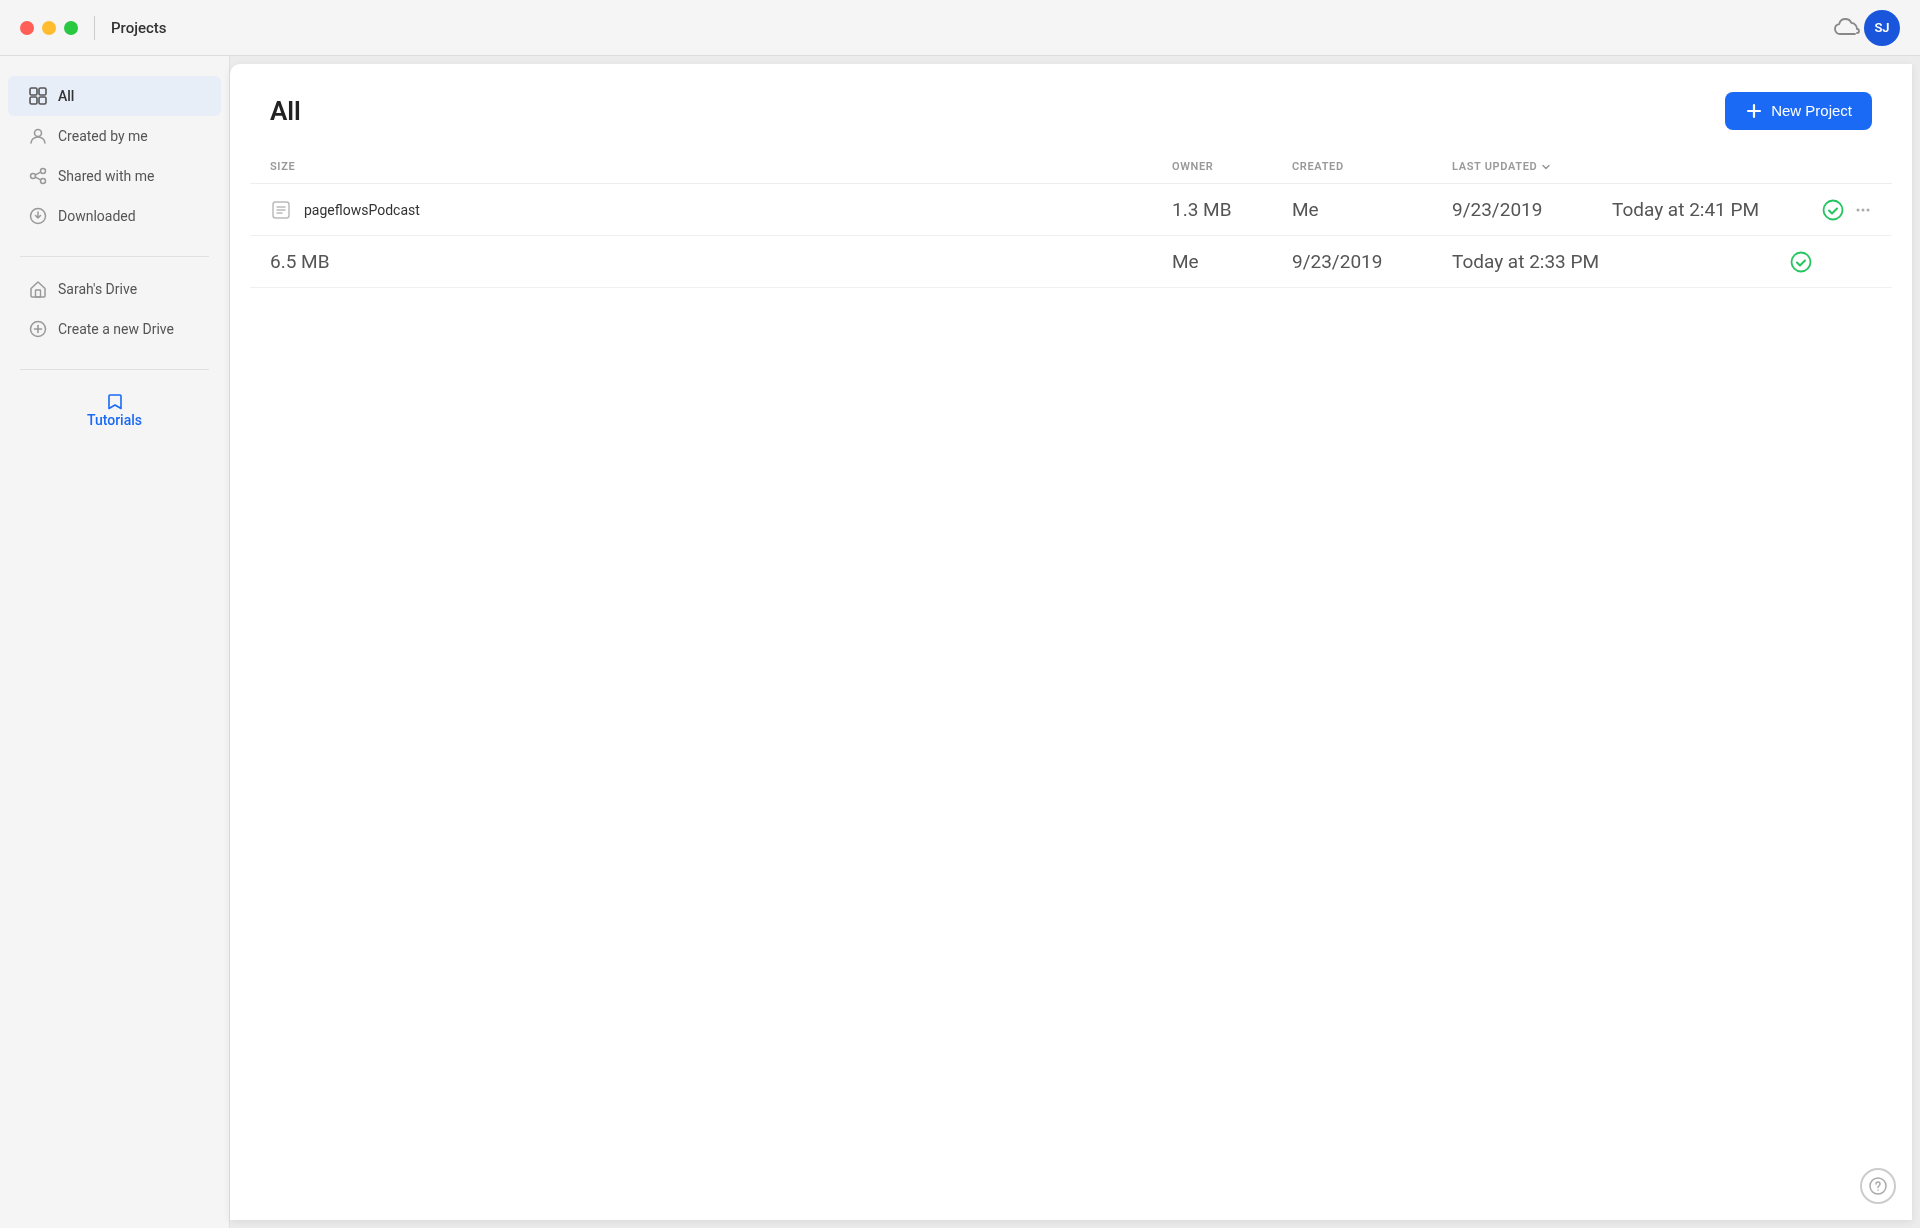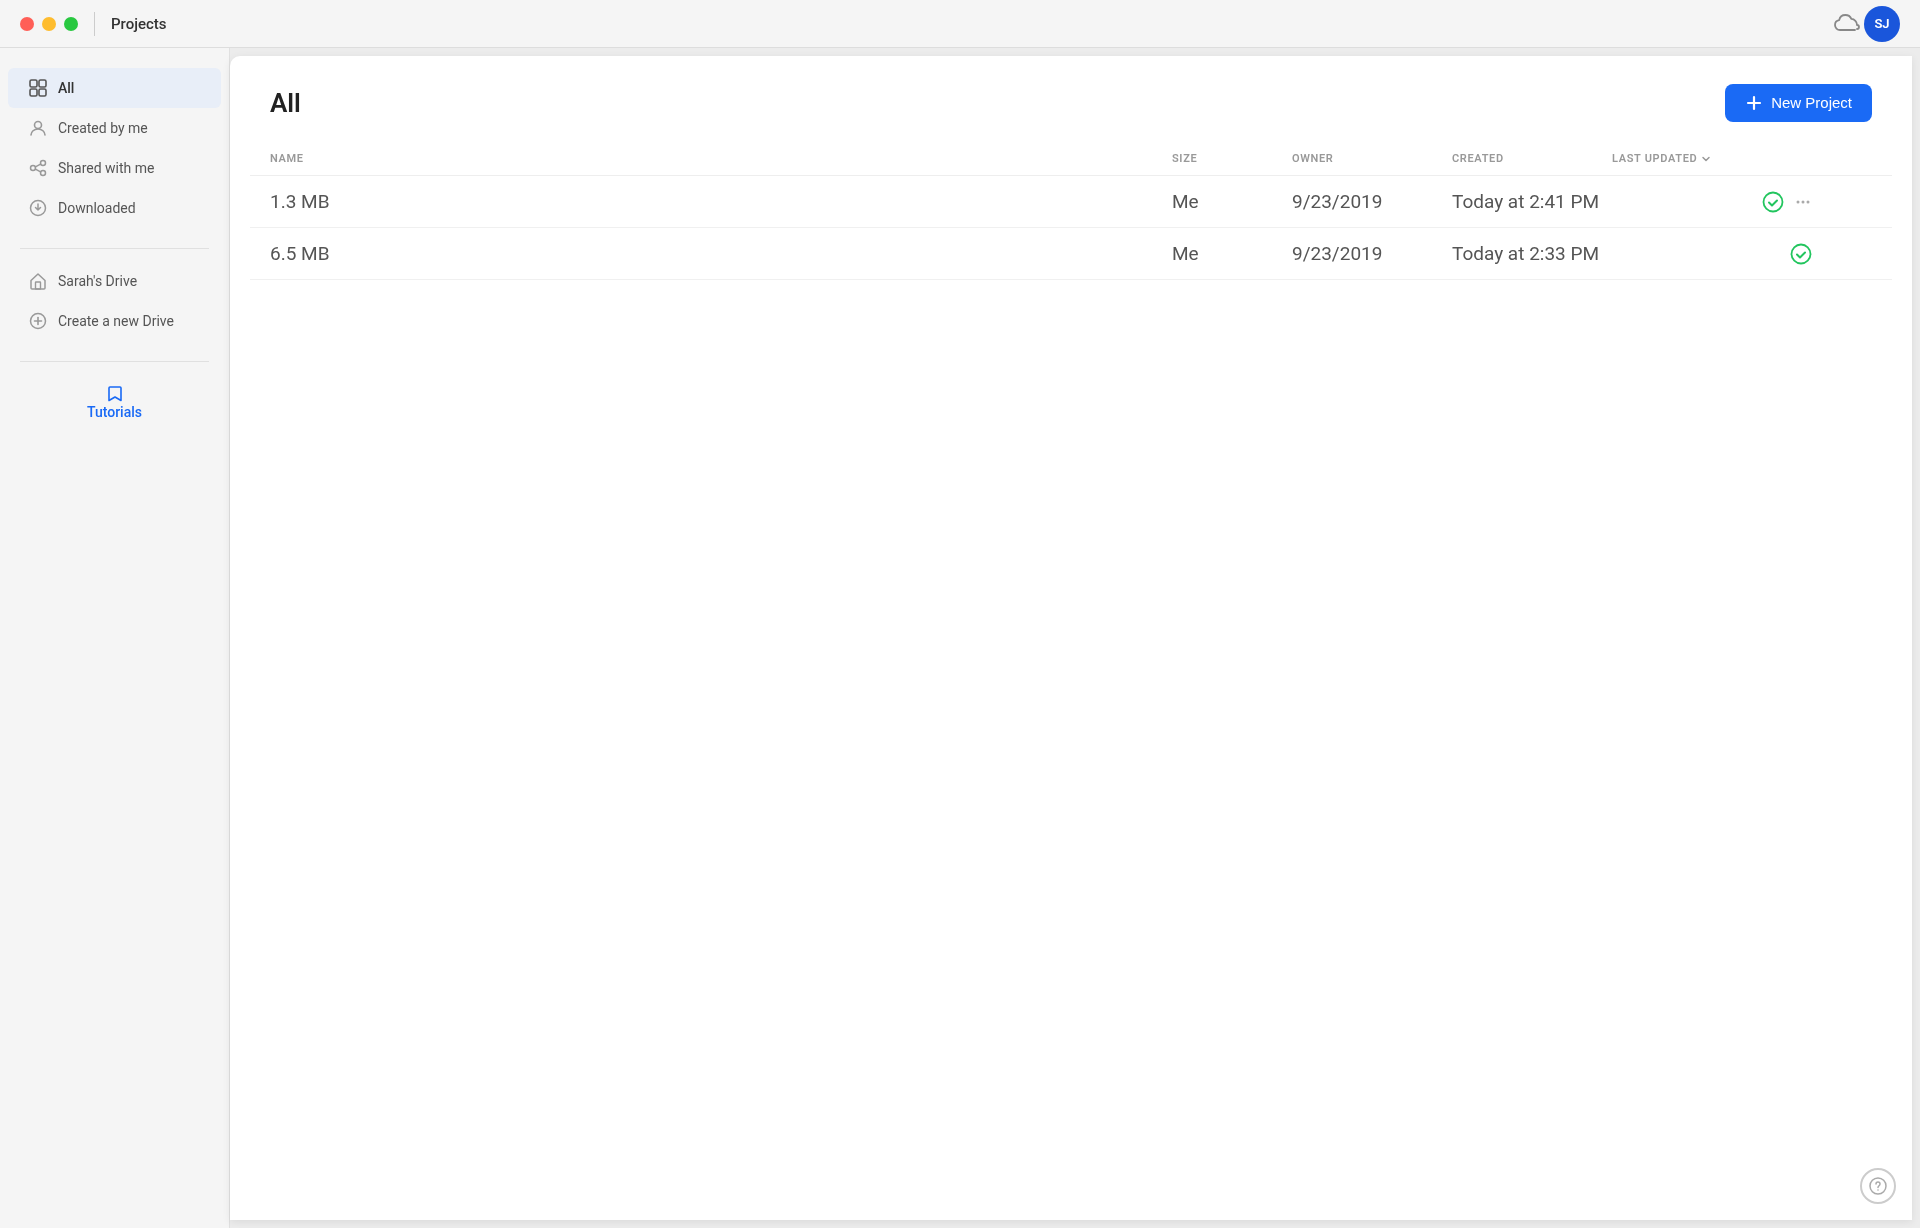--- a/index.html
+++ b/index.html
@@ -11,21 +11,21 @@
       overflow: hidden;
       display: flex;
       flex-direction: column;
     }
 
     
     .titlebar {
       display: flex;
       align-items: center;
       background: #f5f5f5;
-      height: 48px;
+      height: 56px;
       padding: 0 20px;
       border-bottom: 1px solid #ddd;
       flex-shrink: 0;
     }
     .window-controls {
       display: flex;
       gap: 8px;
       align-items: center;
     }
     .dot {
@@ -399,34 +399,42 @@
           <line x1="9" y1="3" x2="9" y2="15" stroke="white" stroke-width="2.2" stroke-linecap="round"></line>
           <line x1="3" y1="9" x2="15" y2="9" stroke="white" stroke-width="2.2" stroke-linecap="round"></line>
         </svg>
         <span>New Project</span>
       </button>
     </div>
 
     <div class="projects-table">
 
       <div class="table-header">
-        <span>NAME</span>
         <span>SIZE</span>
         <span>OWNER</span>
         <span>CREATED</span>
         <span class="col-last-updated">
           <span>LAST UPDATED</span>
           <svg width="10" height="10" viewBox="0 0 10 10" fill="none">
             <path d="M2 3.5L5 6.5L8 3.5" stroke="#999" stroke-width="1.5" stroke-linecap="round" stroke-linejoin="round"></path>
           </svg>
         </span>
         <span></span>
       </div>
 
       <div class="table-row">
+        <div class="row-name">
+          <span class="row-icon">
+            <svg width="22" height="22" viewBox="0 0 22 22" fill="none">
+              <path d="M3 5.5C3 4.12 4.12 3 5.5 3H16.5C17.88 3 19 4.12 19 5.5V16.5C19 17.88 17.88 19 16.5 19H5.5C4.12 19 3 17.88 3 16.5V5.5z" stroke="#bbb" stroke-width="1.5"></path>
+              <path d="M7 11h8M7 14h5M7 8h8" stroke="#bbb" stroke-width="1.4" stroke-linecap="round"></path>
+            </svg>
+          </span>
+          <span>pageflowsPodcast</span>
+        </div>
         <span class="row-size">1.3 MB</span>
         <span class="row-owner">Me</span>
         <span class="row-created">9/23/2019</span>
         <span class="row-updated">Today at 2:41 PM</span>
         <div class="row-actions">
           <span class="check-icon">
             <svg width="22" height="22" viewBox="0 0 22 22" fill="none">
               <circle cx="11" cy="11" r="9.5" stroke="#22c55e" stroke-width="1.8"></circle>
               <path d="M7 11.5l3 3 5-5" stroke="#22c55e" stroke-width="2" stroke-linecap="round" stroke-linejoin="round"></path>
             </svg>

